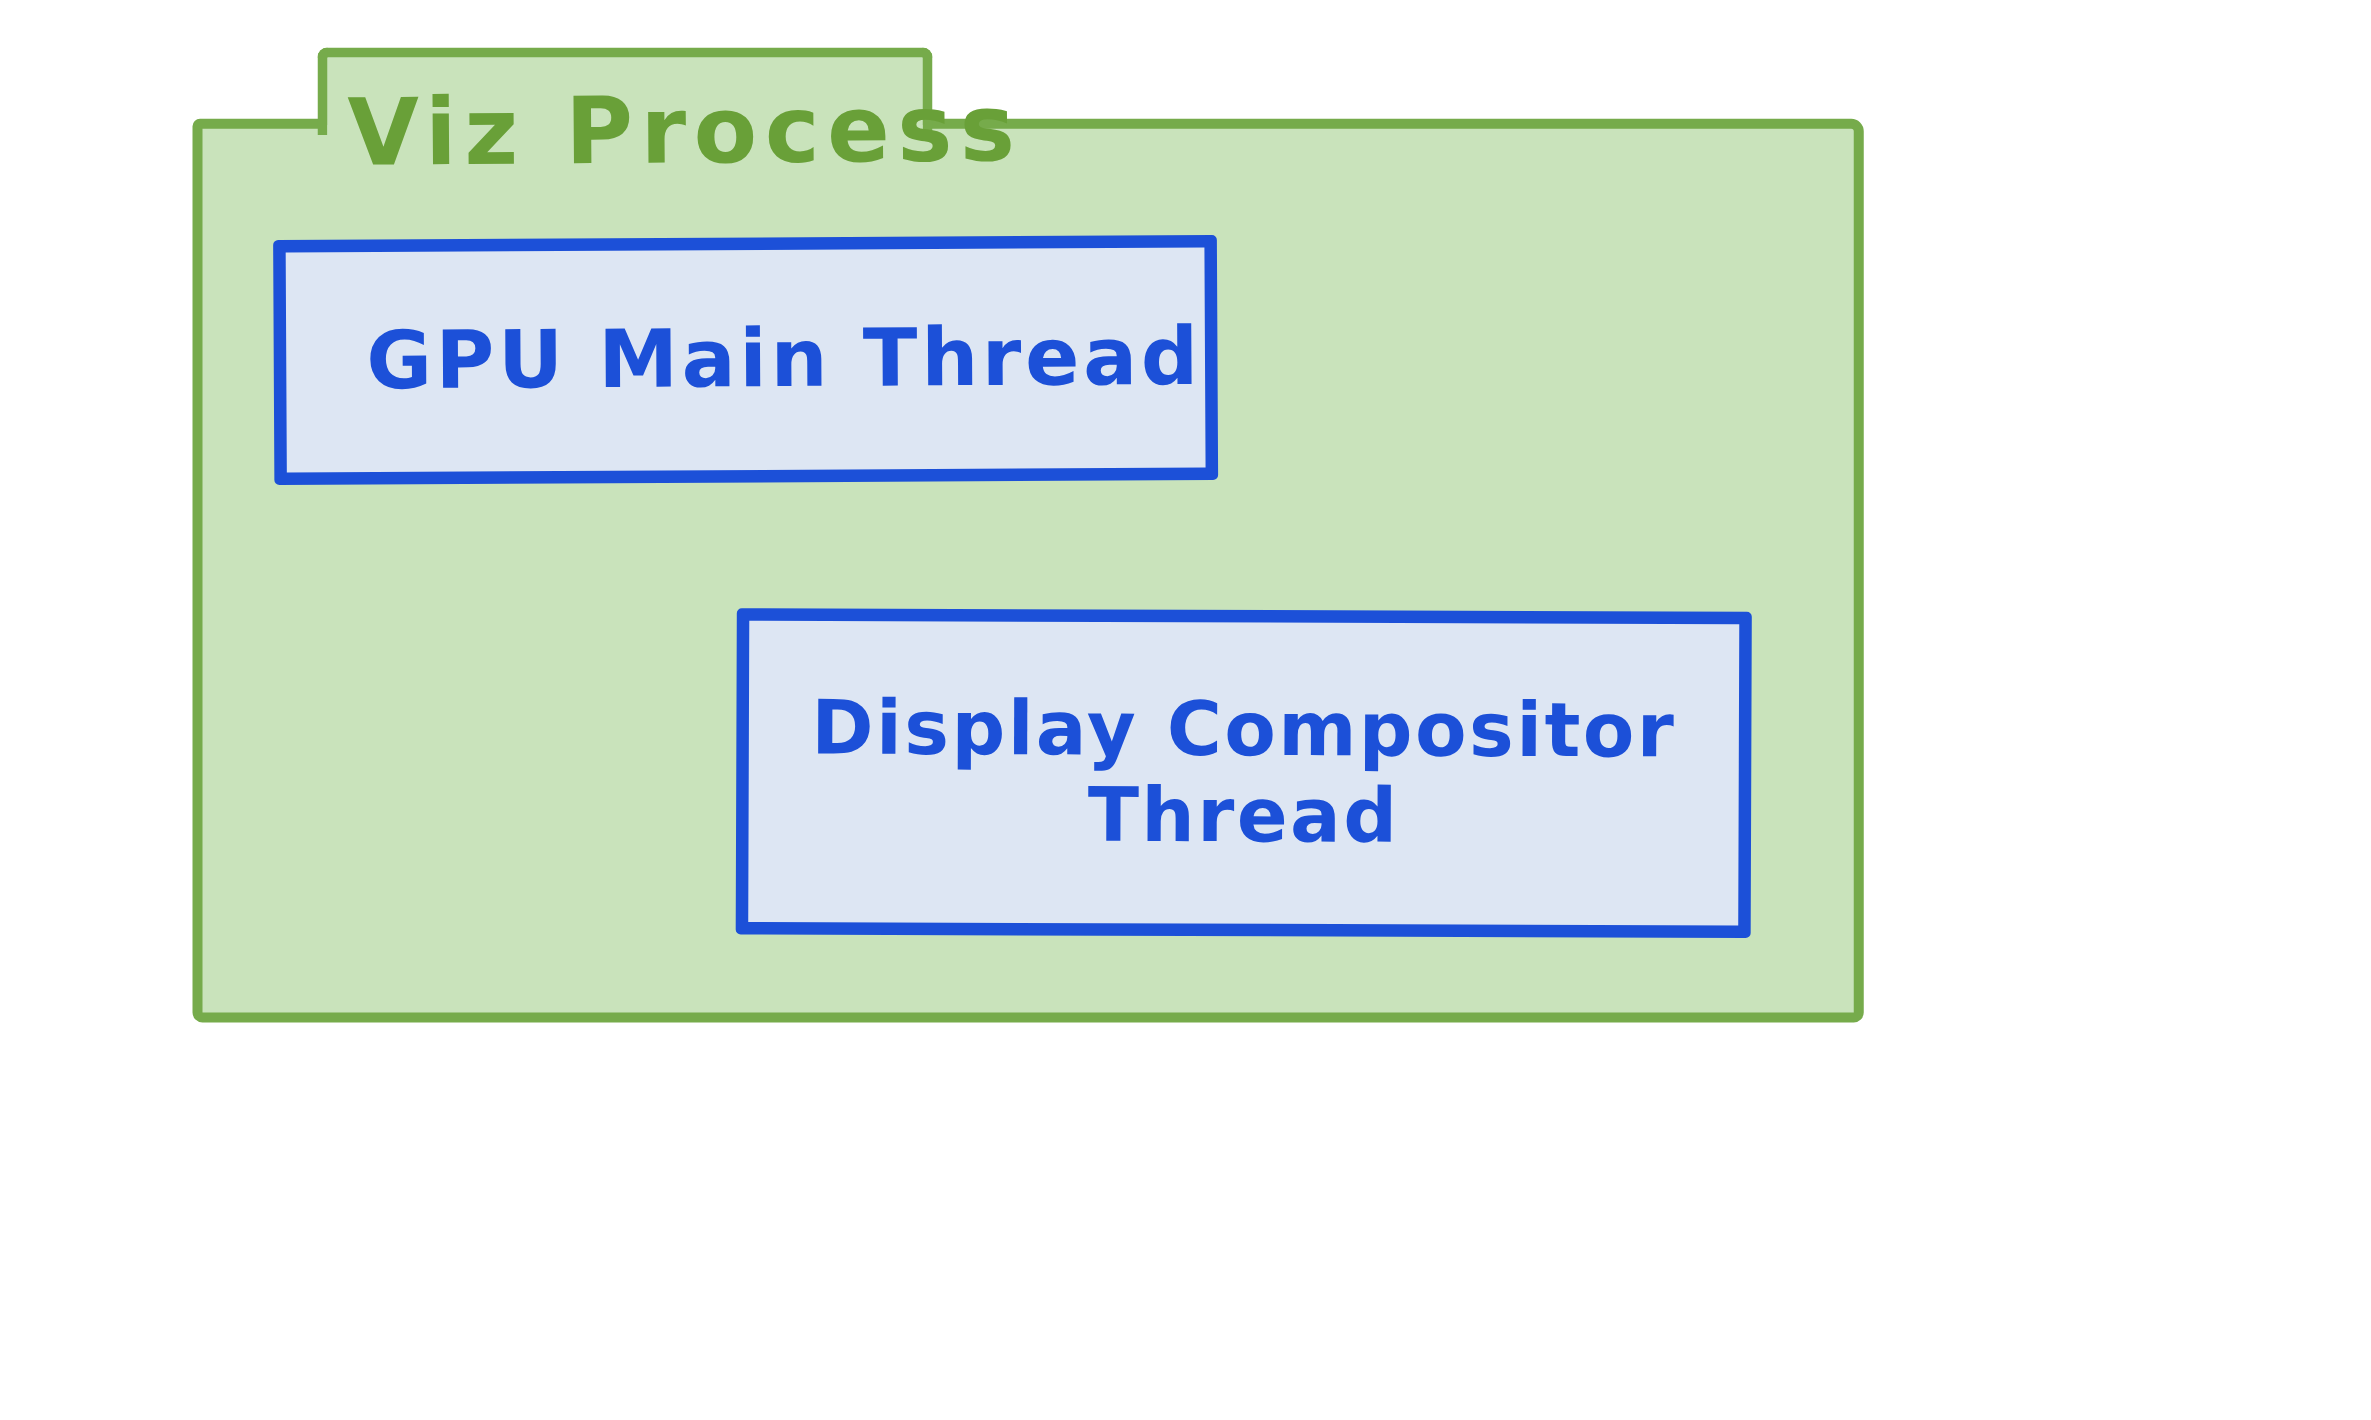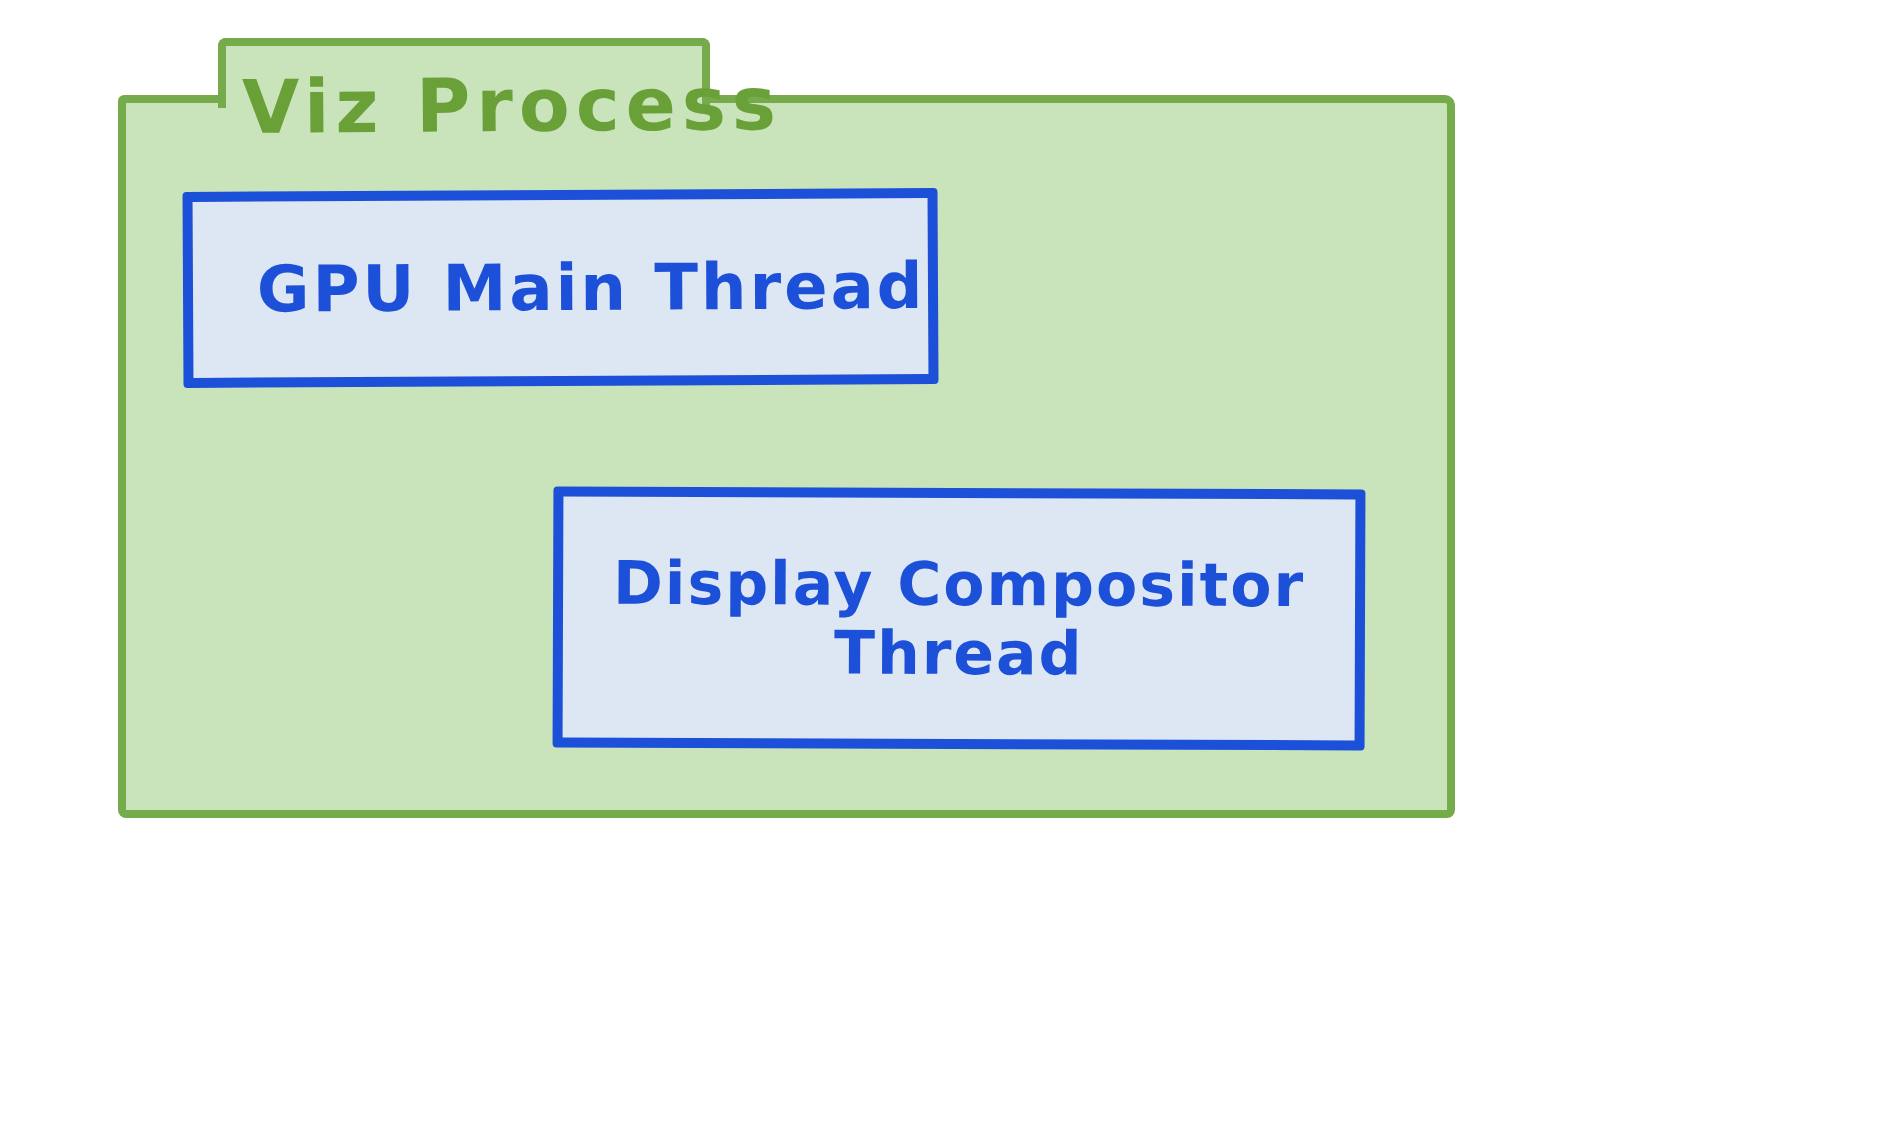--- a/index.html
+++ b/index.html
@@ -9,20 +9,21 @@
     height: 1136px;
     background: #ffffff;
     font-family: "DejaVu Sans", sans-serif;
     overflow: hidden;
     position: relative;
   }
 
   .canvas {
     position: absolute;
     inset: 0;
+    margin-left: 36px;
   }
 
   
   .folder-body {
     position: absolute;
     left: 118px;
     top: 95px;
     width: 1337px;
     height: 723px;
     background: var(--green-fill, #c9e3bb);

